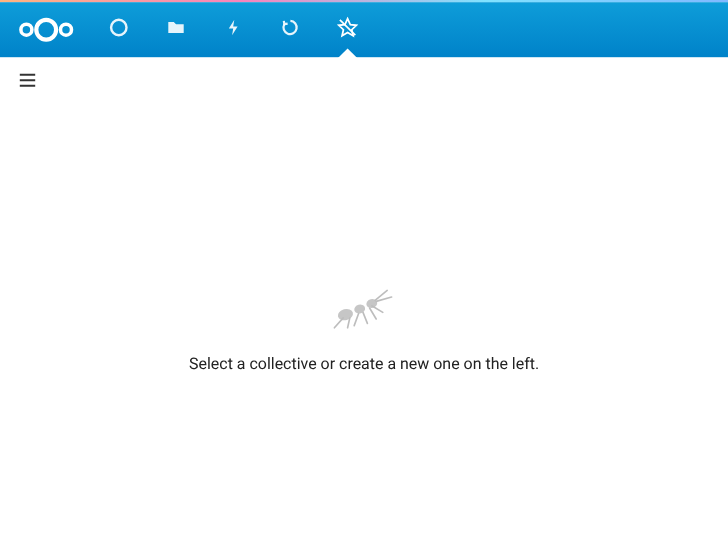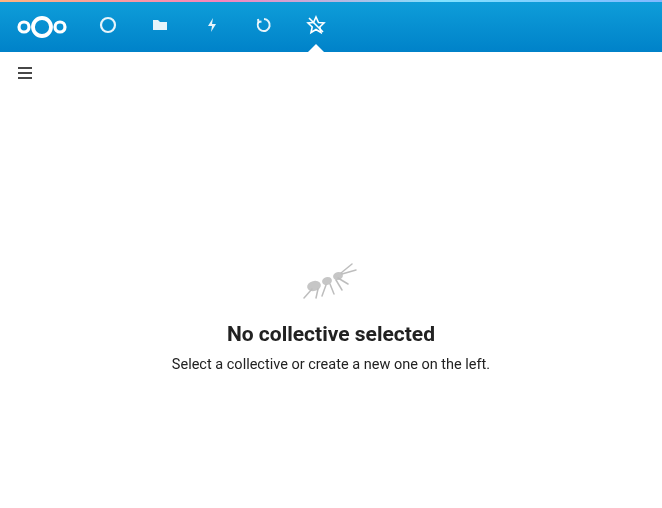--- a/index.html
+++ b/index.html
@@ -172,15 +172,14 @@
           <line x1="18" y1="33" x2="10" y2="42"></line>
           <line x1="24" y1="33" x2="22" y2="42"></line>
           <line x1="32" y1="29" x2="28" y2="40"></line>
           <line x1="36" y1="28" x2="40" y2="38"></line>
           <line x1="42" y1="24" x2="48" y2="34"></line>
           <line x1="44" y1="22" x2="54" y2="28"></line>
         </g>
       </svg>
     </span>
   </div>
-  <div class="empty-title">No collective selected</div>
   <div class="empty-subtitle">Select a collective or create a new one on the left.</div>
 </div>
 
 </body></html>

